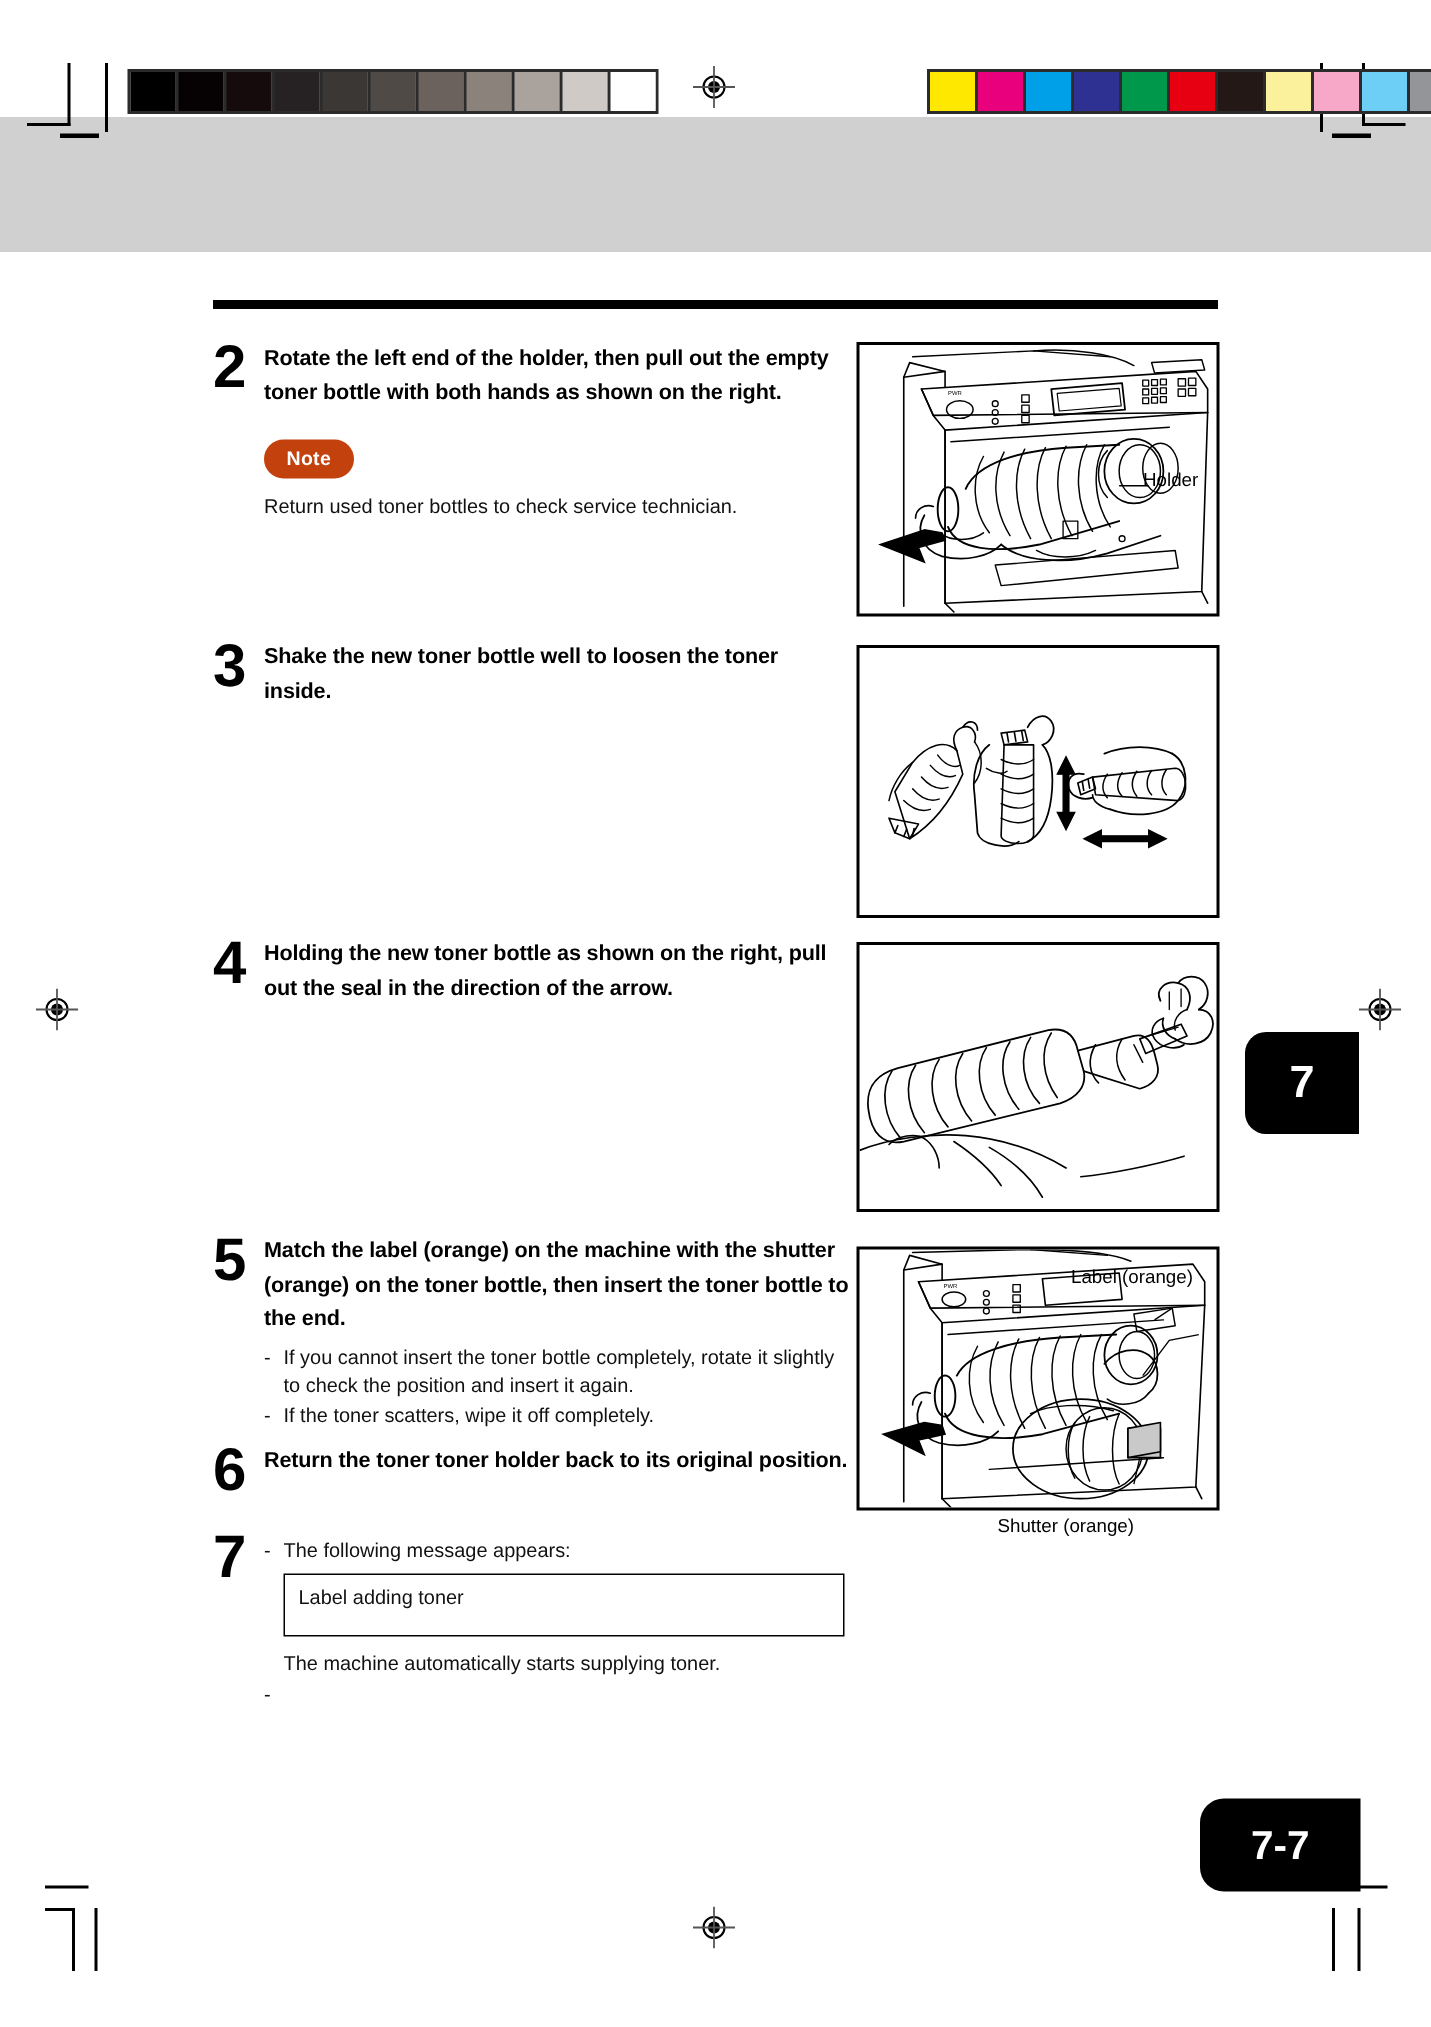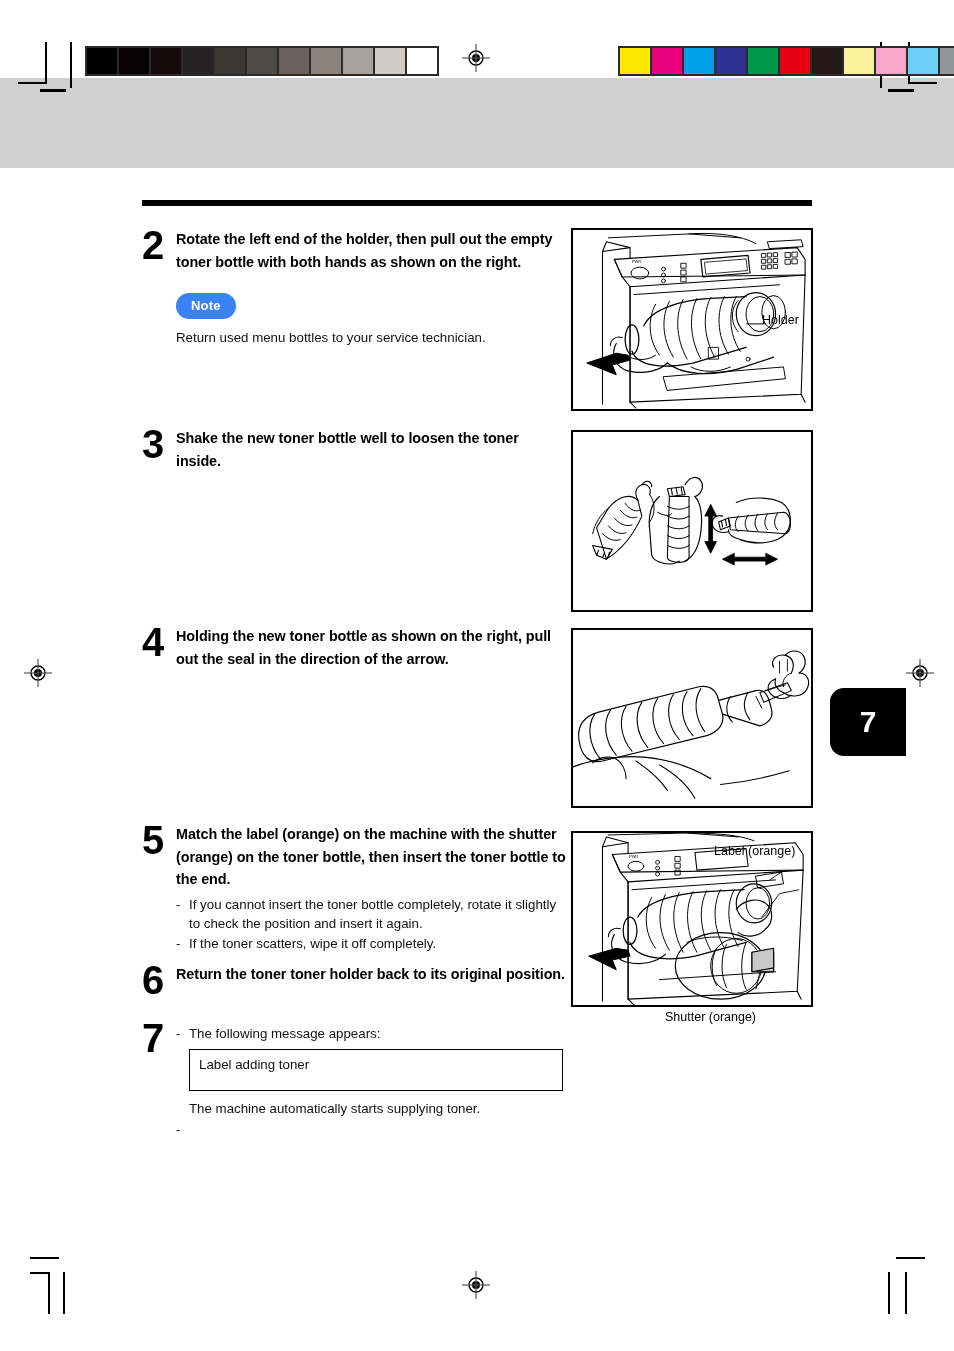--- a/index.html
+++ b/index.html
@@ -45,21 +45,21 @@
   .substeps{margin:4px 0 0 0;padding:0;list-style:none;}
   .substep{
     font-size:13.3px;line-height:19.5px;color:#111;
     padding-left:13px;position:relative;
   }
   .substep .dash{position:absolute;left:0;top:0;}
   .plain-line{font-size:13.3px;line-height:19.5px;color:#111;}
 
   
   .note-badge{
-    display:inline-block;background:#3b82f6;color:#fff;
+    display:inline-block;background:#c2410c;color:#fff;
     font-weight:bold;font-size:13px;line-height:14px;
     padding:6px 15px;border-radius:50%/50%;
     border-radius:999px;
     letter-spacing:0.2px;
   }
   .note-text{font-size:13.3px;line-height:19px;color:#111;margin-top:9px;}
 
   
   .msgbox{
     border:1.5px solid #000;box-sizing:border-box;
@@ -181,21 +181,21 @@
 
   <div class="top-rule"></div>
 
   <div class="step" style="left:142px;top:228px;width:420px;">
     <div class="step-num">2</div>
     <div class="step-body">
       <p class="step-title">Rotate the left end of the holder, then pull out the empty toner bottle with both hands as shown on the right.</p>
       <div style="margin-top:20px;">
         <span class="note-badge">Note</span>
       </div>
-      <div class="note-text">Return used menu bottles to your service technician.</div>
+      <div class="note-text">Return used toner bottles to check service technician.</div>
     </div>
   </div>
 
   <div class="step" style="left:142px;top:427px;width:420px;">
     <div class="step-num">3</div>
     <div class="step-body">
       <p class="step-title">Shake the new toner bottle well to loosen the toner inside.</p>
     </div>
   </div>
 
@@ -499,14 +499,17 @@
       <path d="M190 142 L186 160" fill="none" stroke="#000" stroke-width="0.9"></path>
     </svg>
   </div>
   <div class="fig-label" style="left:714px;top:844px;">Label (orange)</div>
   <div class="fig-label" style="left:665px;top:990px;margin-top:20px;">Shutter (orange)</div>
 
   <div class="chapter-tab" style="left:830px;top:688px;width:76px;height:68px;font-size:30px;">
     <span>7</span>
   </div>
 
+  <div class="page-tab" style="left:800px;top:1199px;width:107px;height:62px;font-size:27px;">
+    <span>7-7</span>
+  </div>
 
 </div>
 
 </body></html>

